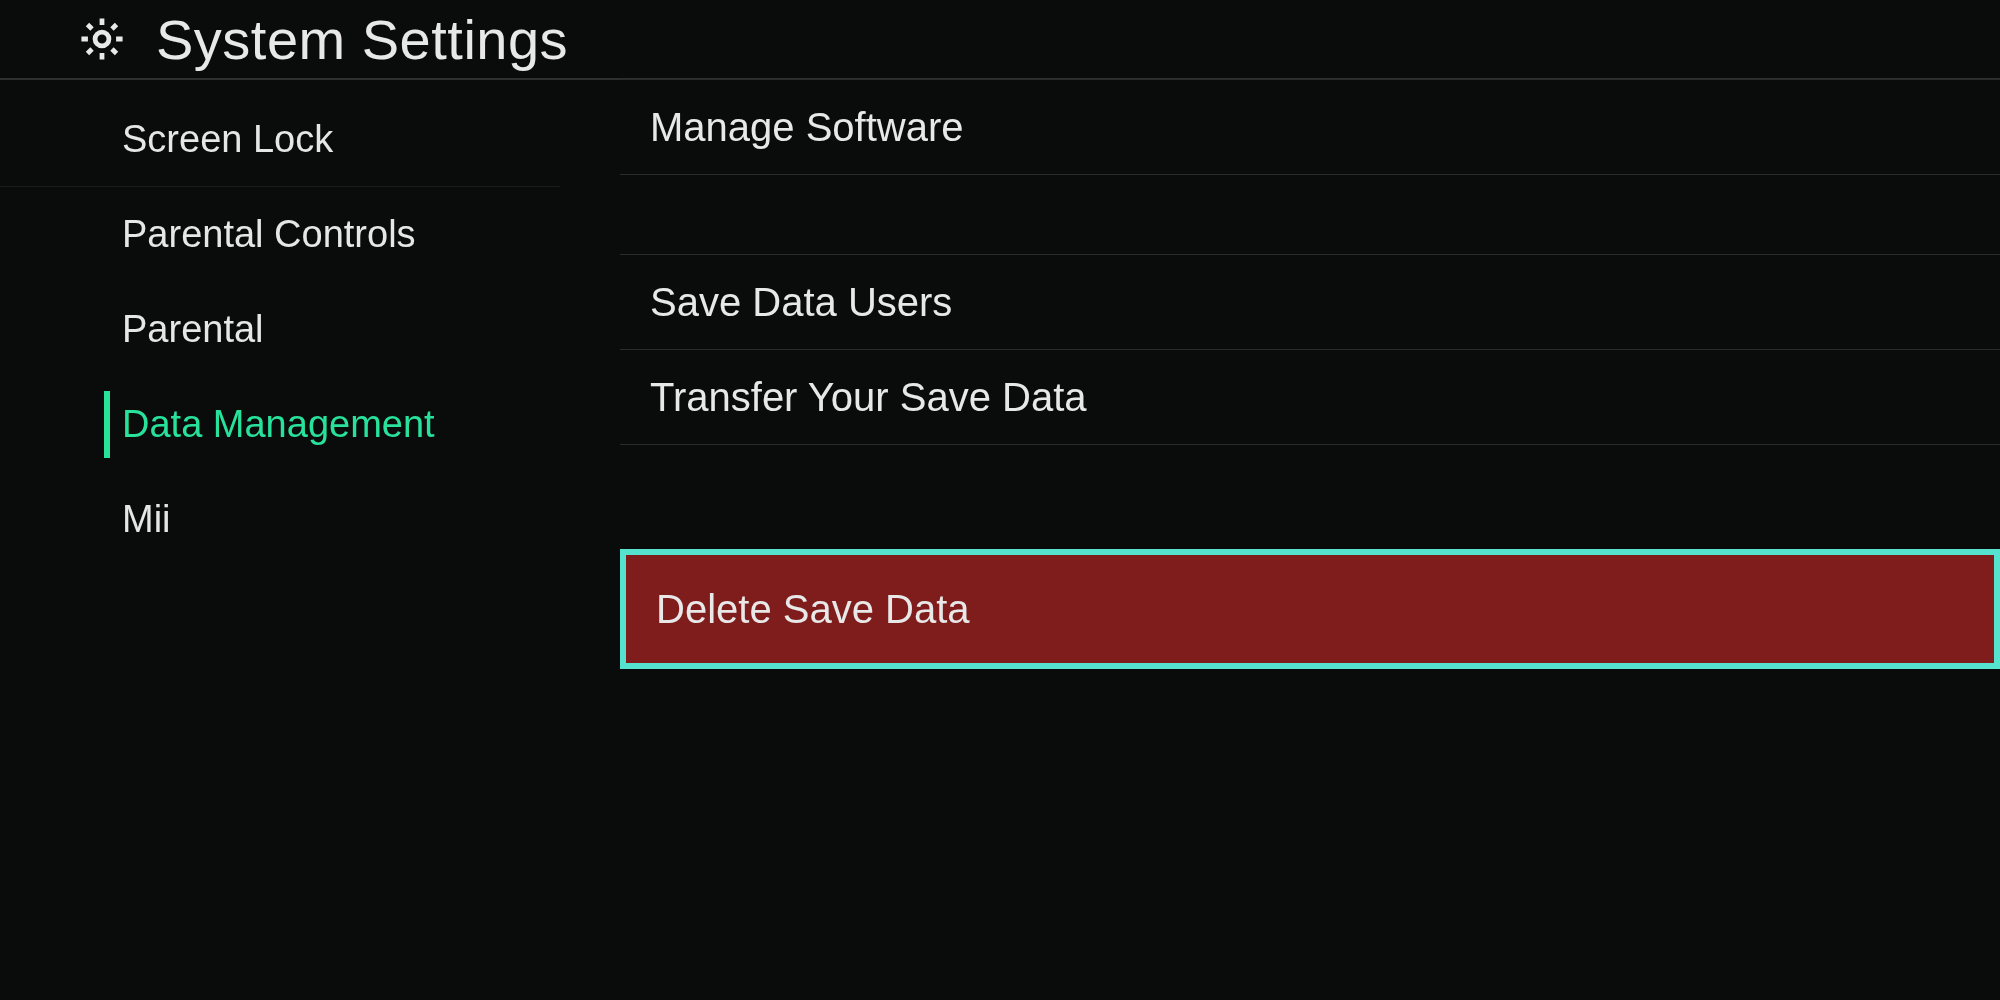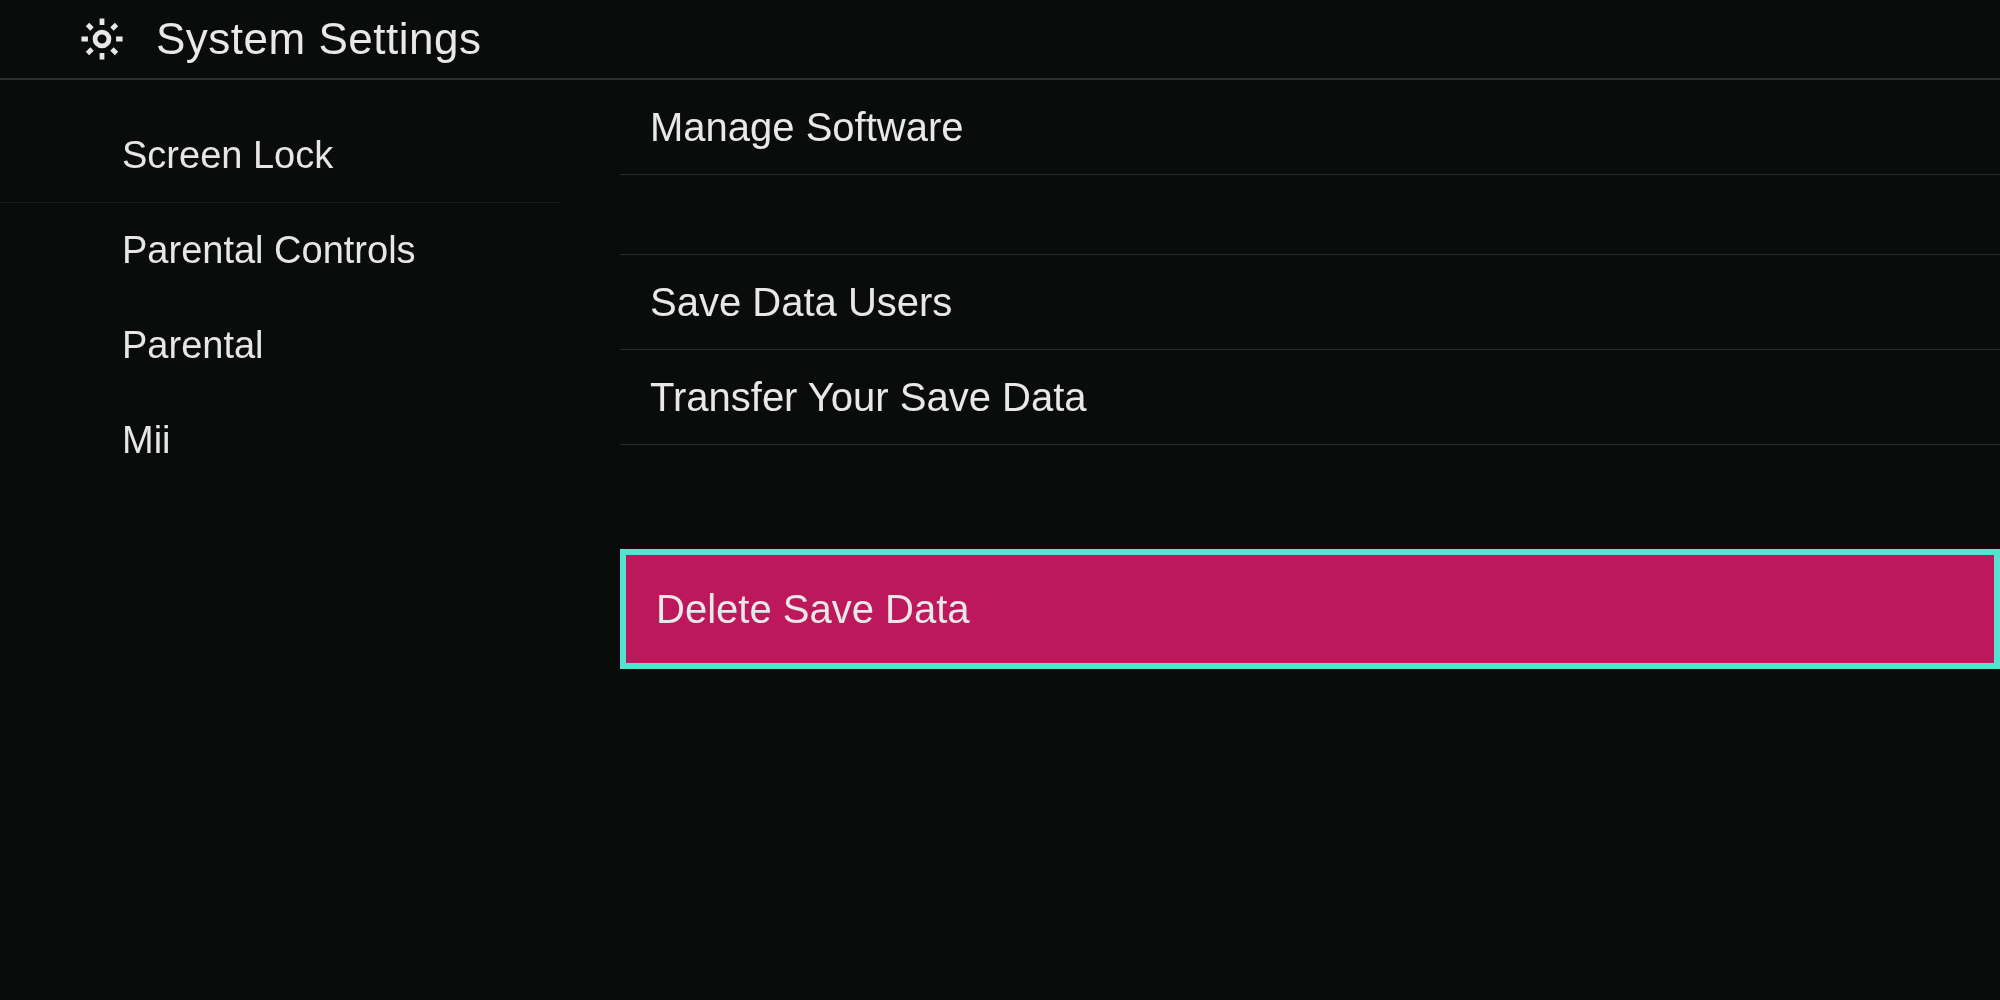--- a/index.html
+++ b/index.html
@@ -21,34 +21,34 @@
     height: 80px;
     border-bottom: 2px solid #2e2f2f;
   }
   .header .gear {
     width: 52px;
     height: 52px;
     color: #e8e8e8;
     flex-shrink: 0;
   }
   .header .title {
-    font-size: 44px;
+    font-size: 56px;
     font-weight: 400;
     letter-spacing: 0.5px;
   }
 
   
   .body {
     display: flex;
     height: calc(100% - 82px);
   }
 
   .sidebar {
     width: 560px;
-    padding-top: 28px;
+    padding-top: 12px;
     flex-shrink: 0;
   }
   .sidebar-item {
     height: 95px;
     display: flex;
     align-items: center;
     padding-left: 122px;
     font-size: 38px;
     color: #e6e6e6;
     position: relative;
@@ -85,21 +85,21 @@
     border-bottom: 1px solid #2a2c2c;
     margin-top: -1px;
   }
   .content-gap {
     height: 80px;
   }
 
   .content-item.highlight {
     margin-left: 60px;
     border: 6px solid #55e3cf;
-    background: #be185d;
+    background: #7f1d1d;
     height: 120px;
     padding-left: 30px;
     margin-top: 24px;
   }
 </style>
 </head>
 <body>
 
 <div class="header">
   <svg class="gear" viewBox="0 0 24 24" fill="none" stroke="currentColor" stroke-width="2.2">
@@ -115,20 +115,23 @@
   <div class="sidebar" id="sidebar">
       <div class="sidebar-item sep">
         <span>Screen Lock</span>
       </div>
       <div class="sidebar-item">
         <span>Parental Controls</span>
       </div>
       <div class="sidebar-item">
         <span>Parental</span>
       </div>
+      <div class="sidebar-item active">
+        <span>Data Management</span>
+      </div>
       <div class="sidebar-item">
         <span>Mii</span>
       </div>
     </div>
   <div class="content" id="content">
       <div class="content-item">
         <span>Manage Software</span>
       </div>
       <div class="content-gap"></div>
       <div class="content-item">

